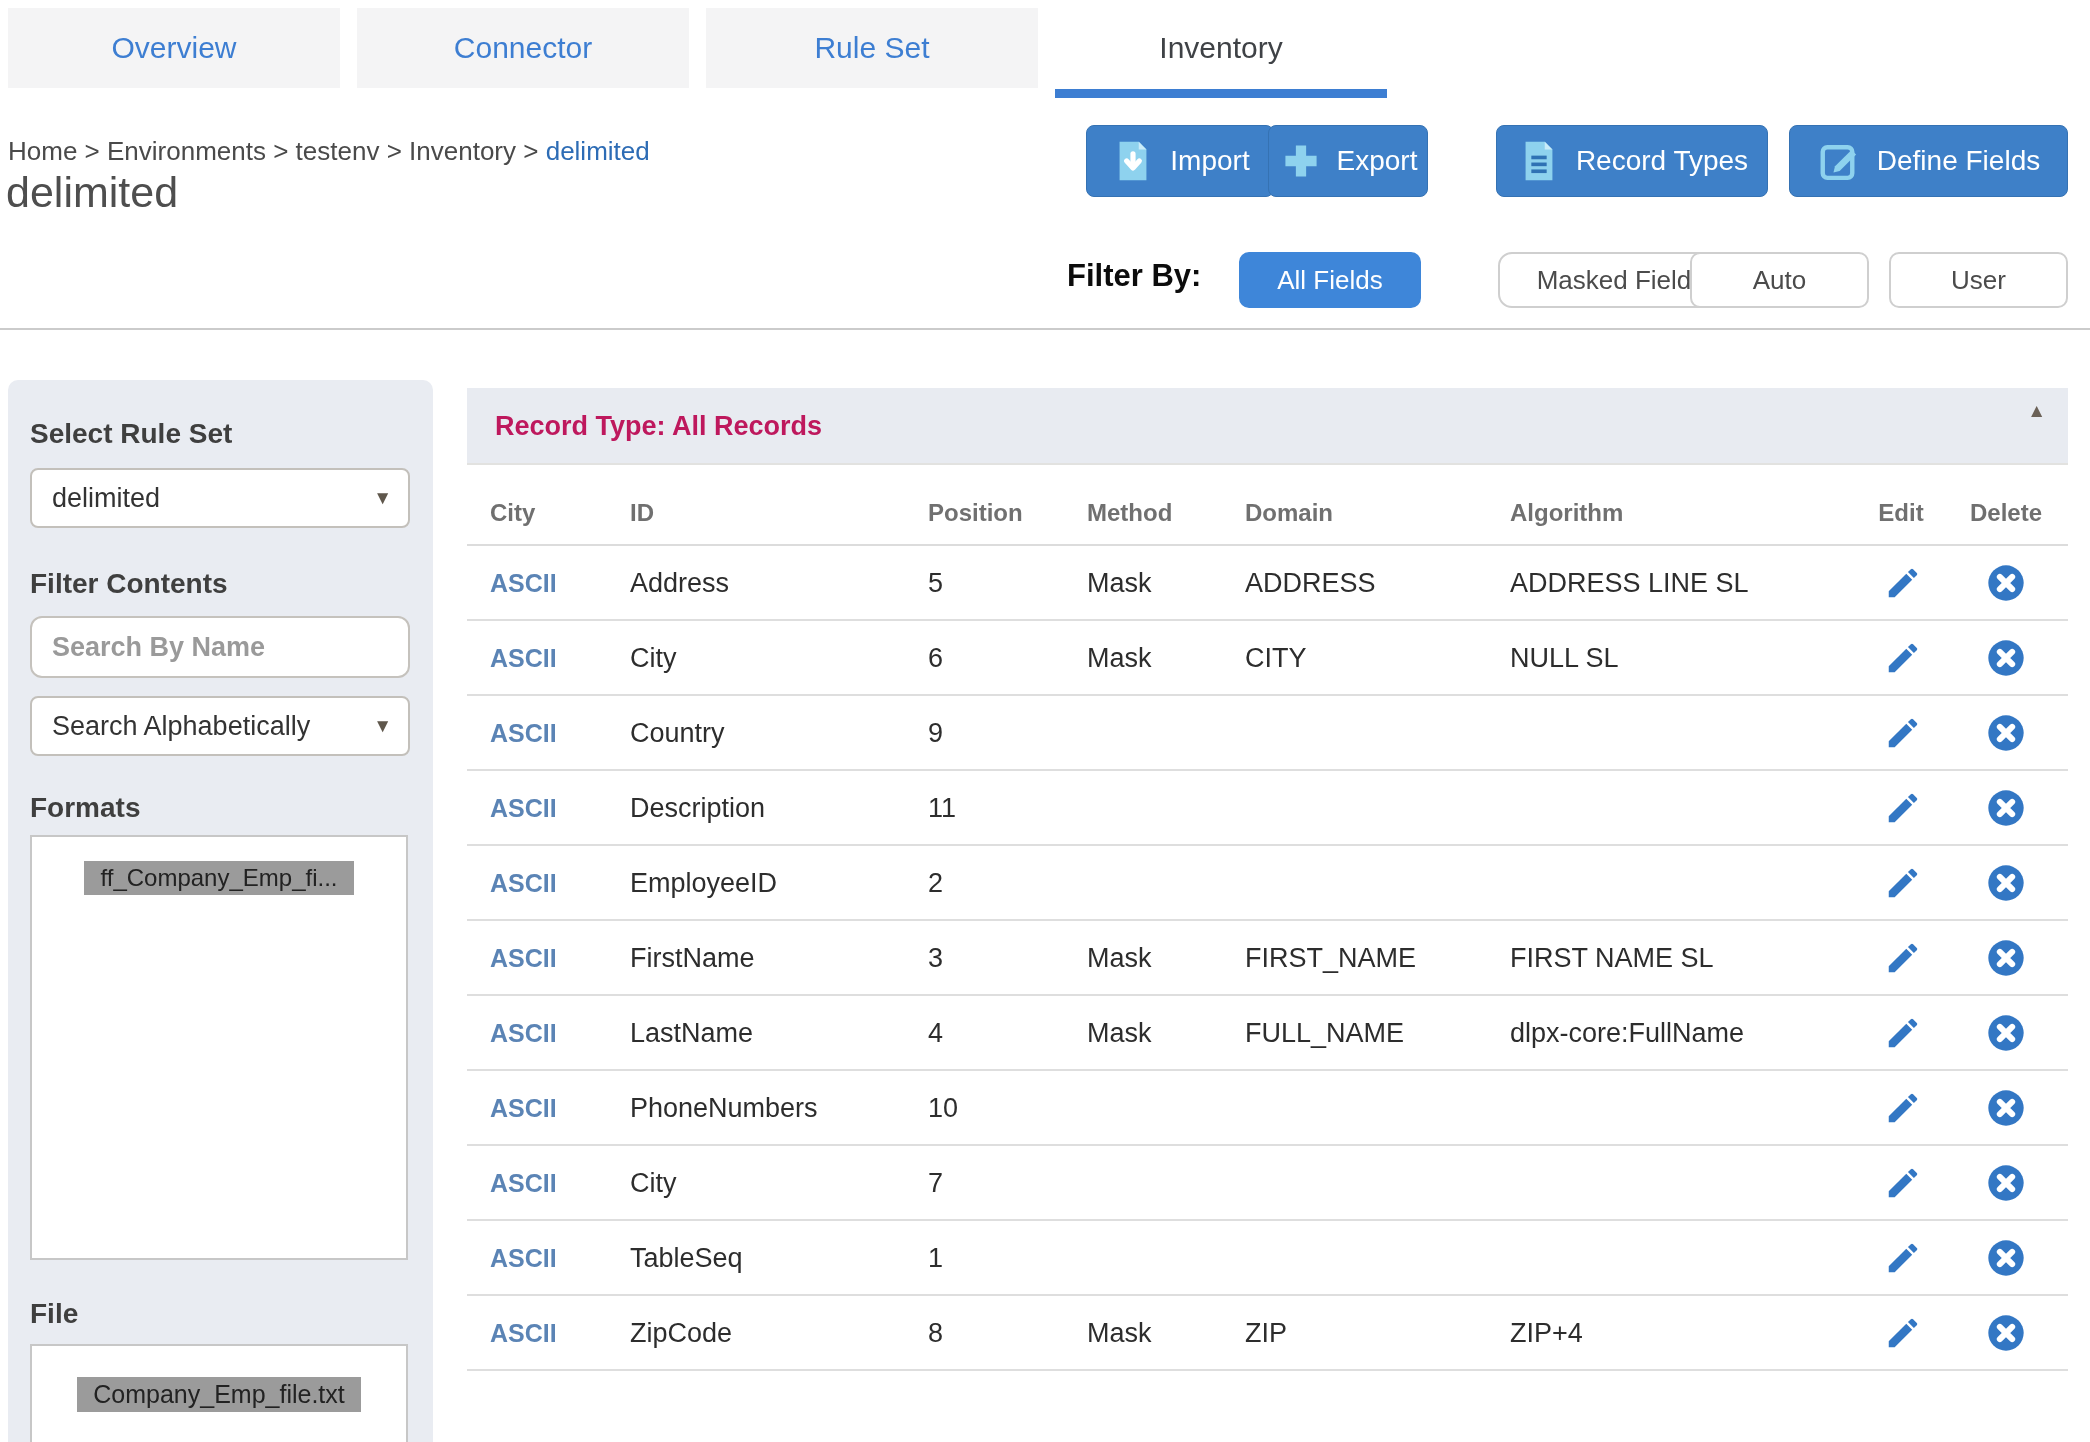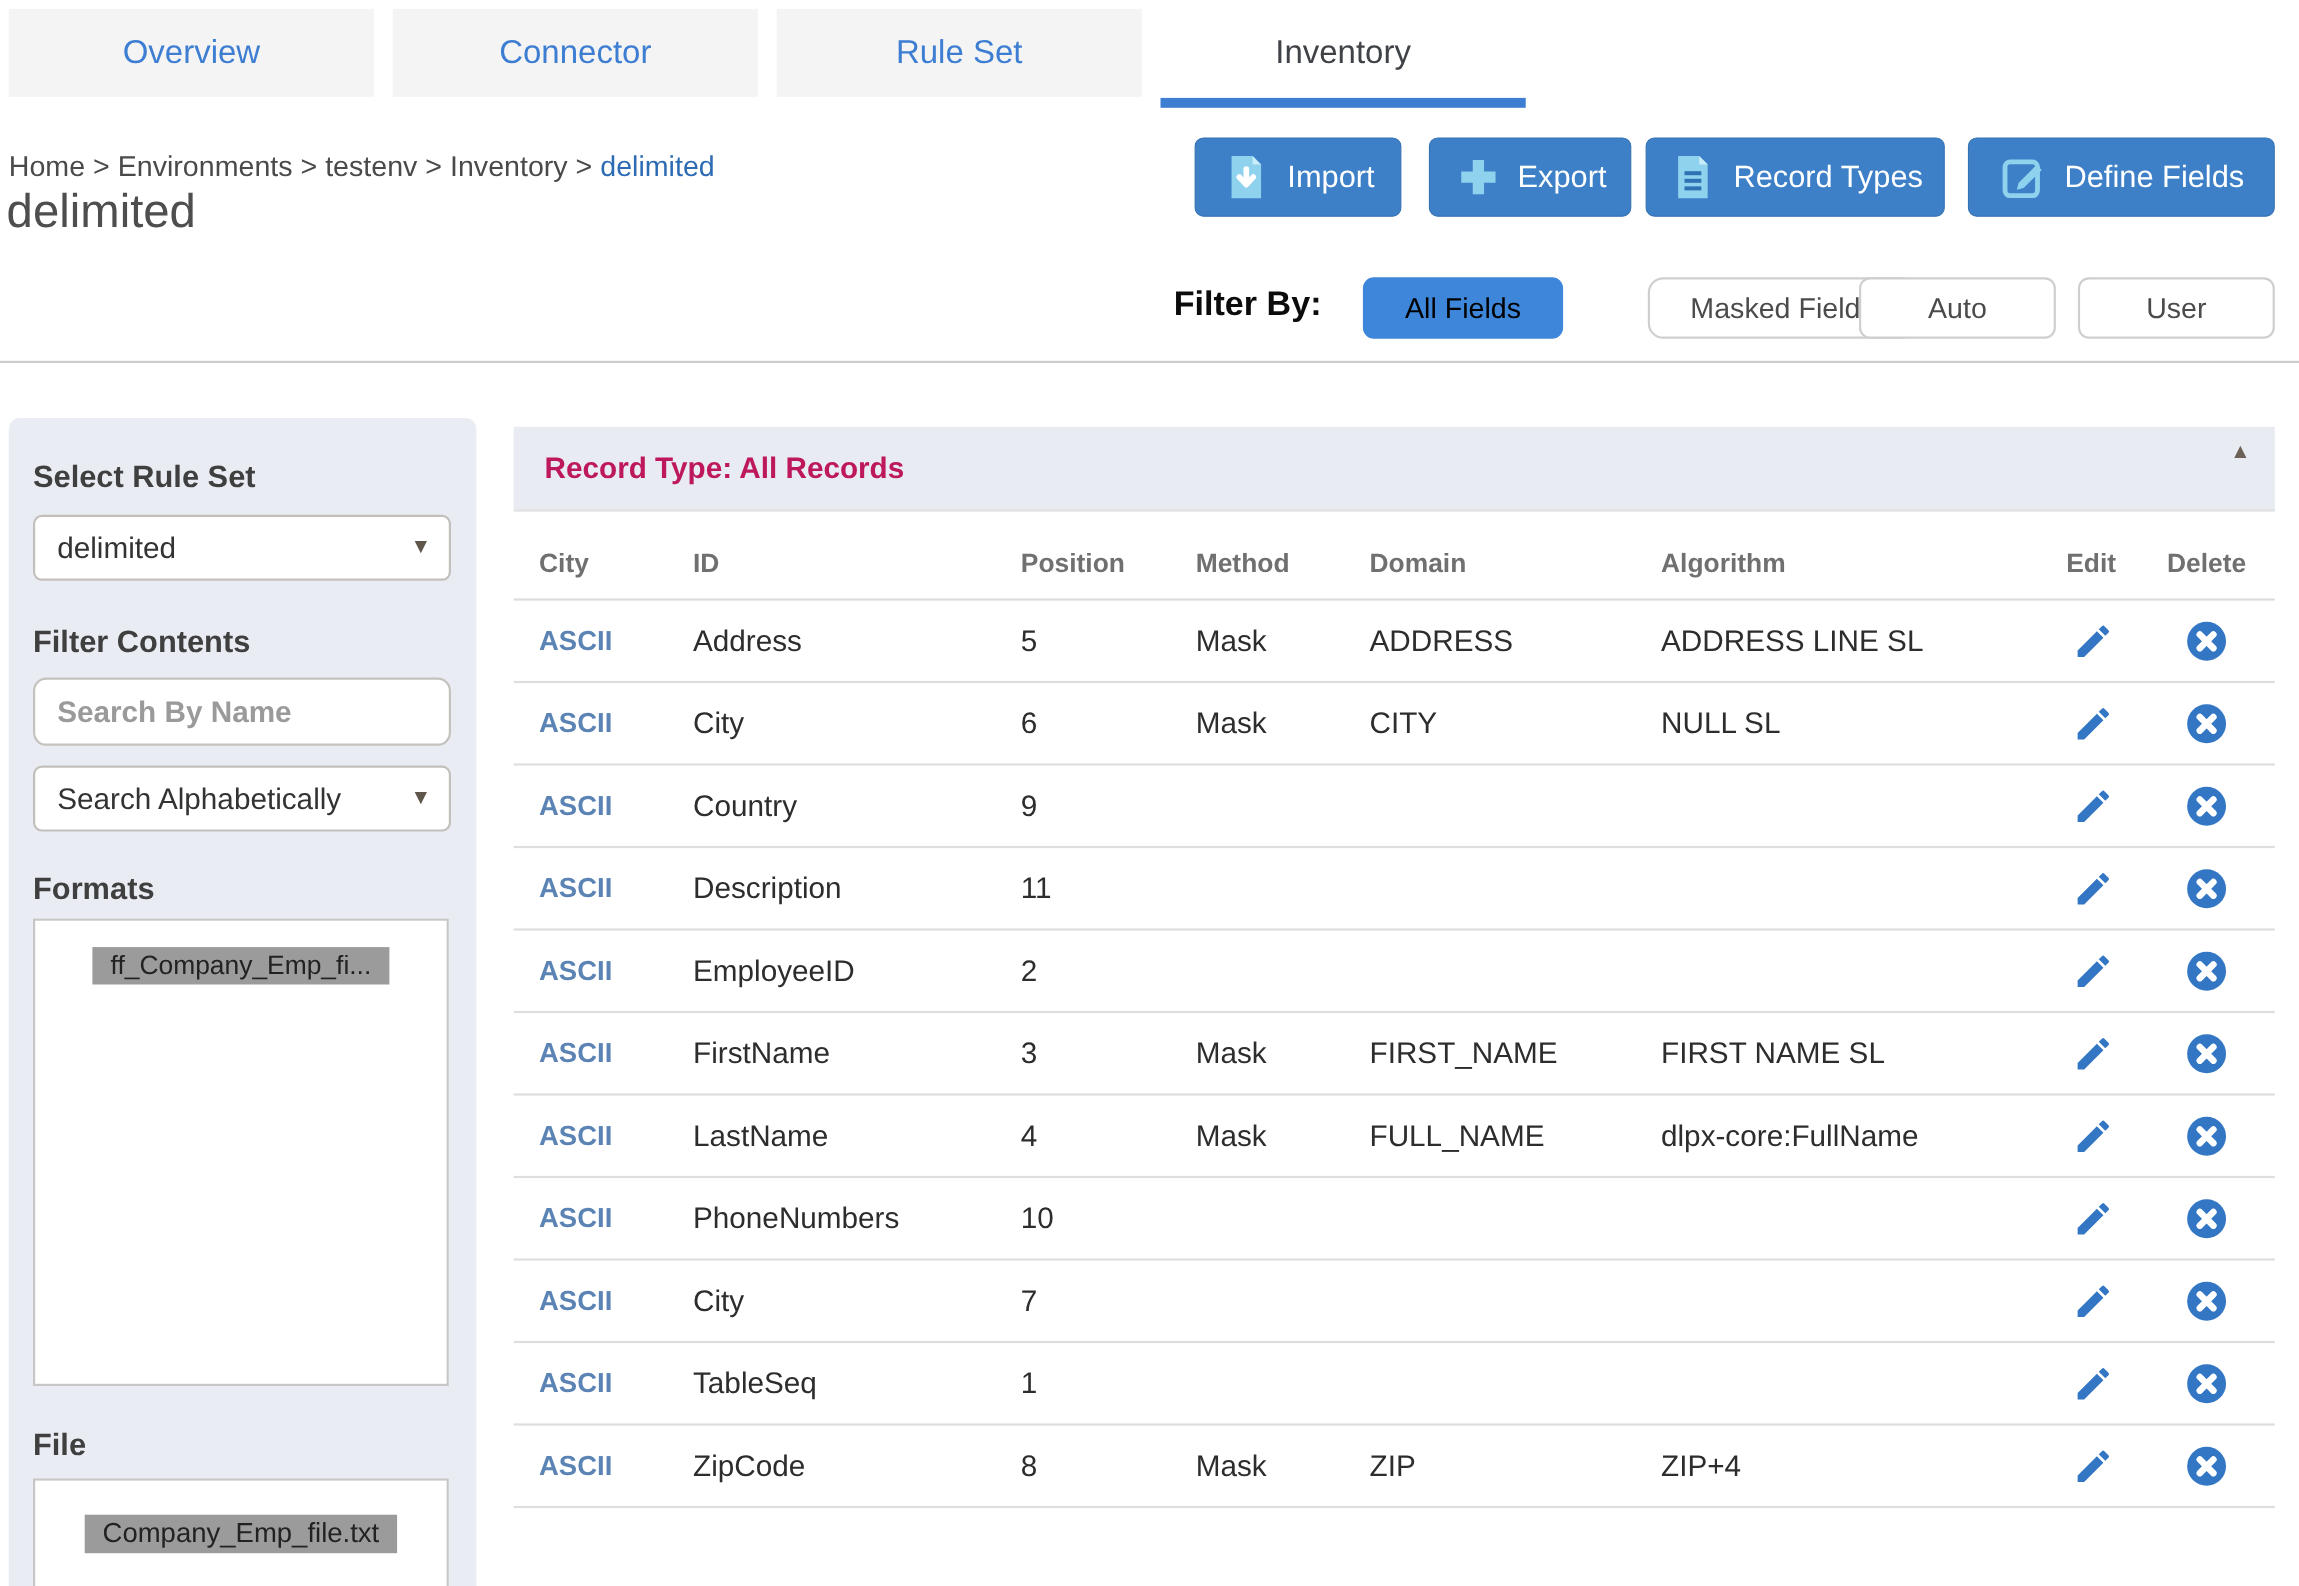--- a/index.html
+++ b/index.html
@@ -29,33 +29,33 @@
 
   
   .action-btn {
     position:absolute; top:125px; height:72px;
     background:#3e80c8; border:1px solid #3572b3; border-radius:8px;
     color:#ffffff; font-size:28px; font-weight:400;
     display:flex; align-items:center; justify-content:center; gap:14px; cursor:pointer;
     font-family:inherit;
   }
   .btn-import { left:1086px; width:188px; }
-  .btn-export { left:1299px; width:184px; }
+  .btn-export { left:1268px; width:160px; }
   .btn-record-types { left:1496px; width:272px; }
   .btn-define-fields { left:1789px; width:279px; }
 
   
   .filter-label { position:absolute; left:1067px; top:258px; font-size:31px; font-weight:700; color:#0c0c0c; }
   .fbtn {
     position:absolute; top:252px; height:56px; border-radius:10px; font-size:26px;
     display:flex; align-items:center; justify-content:center;
     background:#ffffff; border:2px solid #cfcfcf; color:#4b4b4b; cursor:pointer;
     font-family:inherit;
   }
-  .fbtn-active { background:#3e86d9; border-color:#3e86d9; color:#000000;text-align:center; }
+  .fbtn-active { background:#3e86d9; border-color:#3e86d9; color:#ffffff;text-align:center; }
   .fbtn-all { left:1239px; width:182px; }
   .fbtn-masked { left:1498px; width:245px;border-radius:14px; }
   .fbtn-auto { left:1690px; width:179px; }
   .fbtn-user { left:1889px; width:179px; }
 
   .top-divider { position:absolute; left:0; top:328px; width:2090px; height:2px; background:#cbcbcb; }
 
   
   .sidebar {
     position:absolute; left:8px; top:380px; width:425px; height:1200px;

